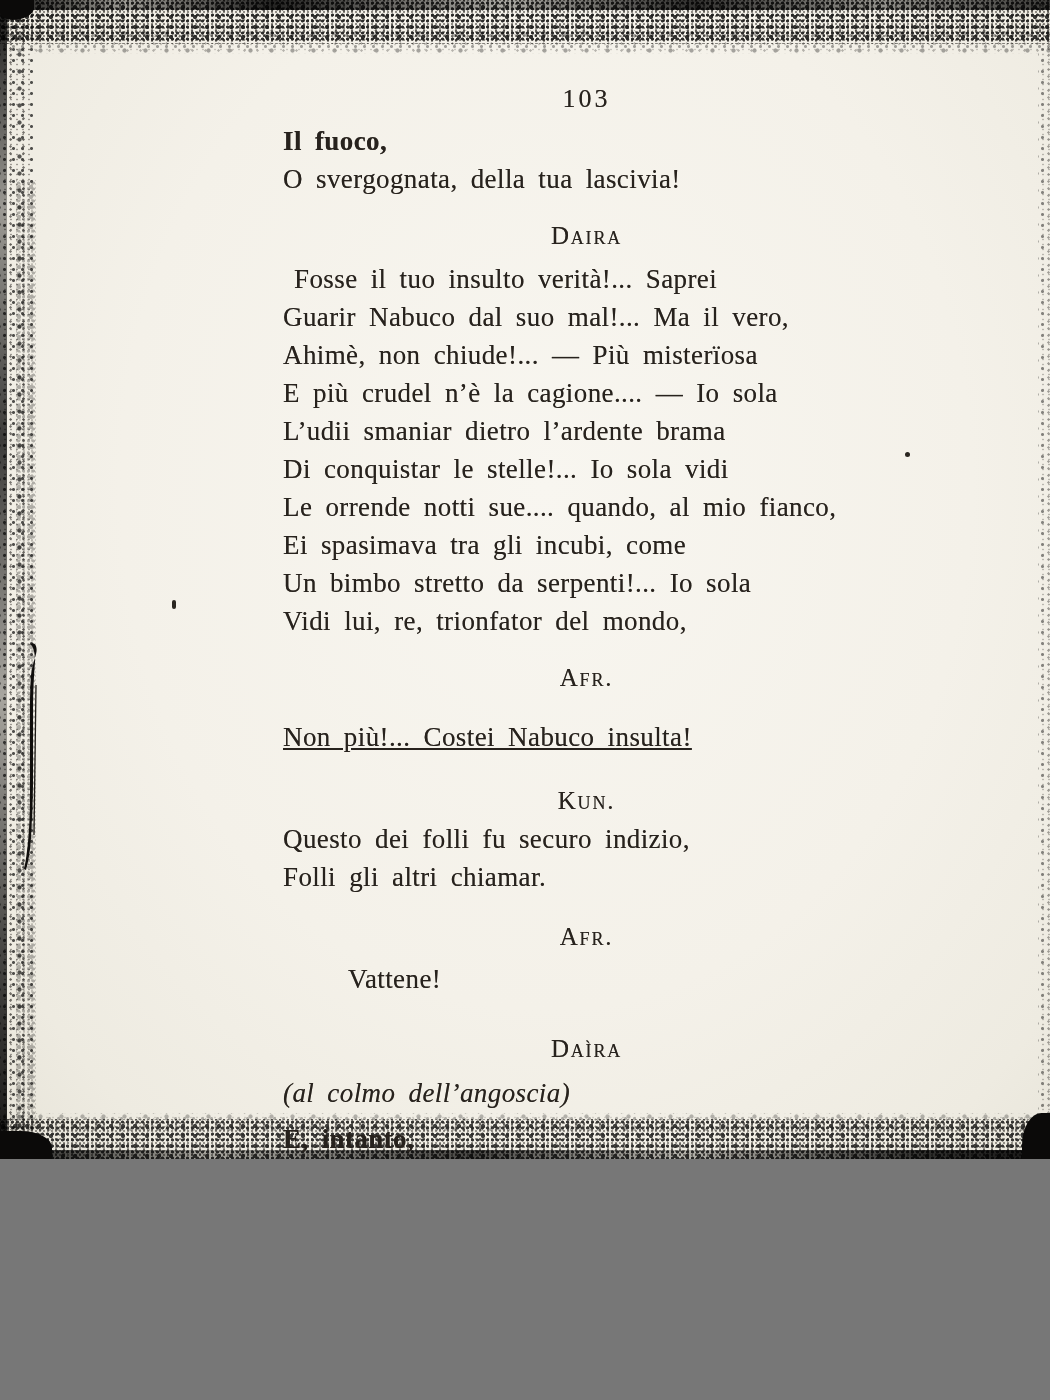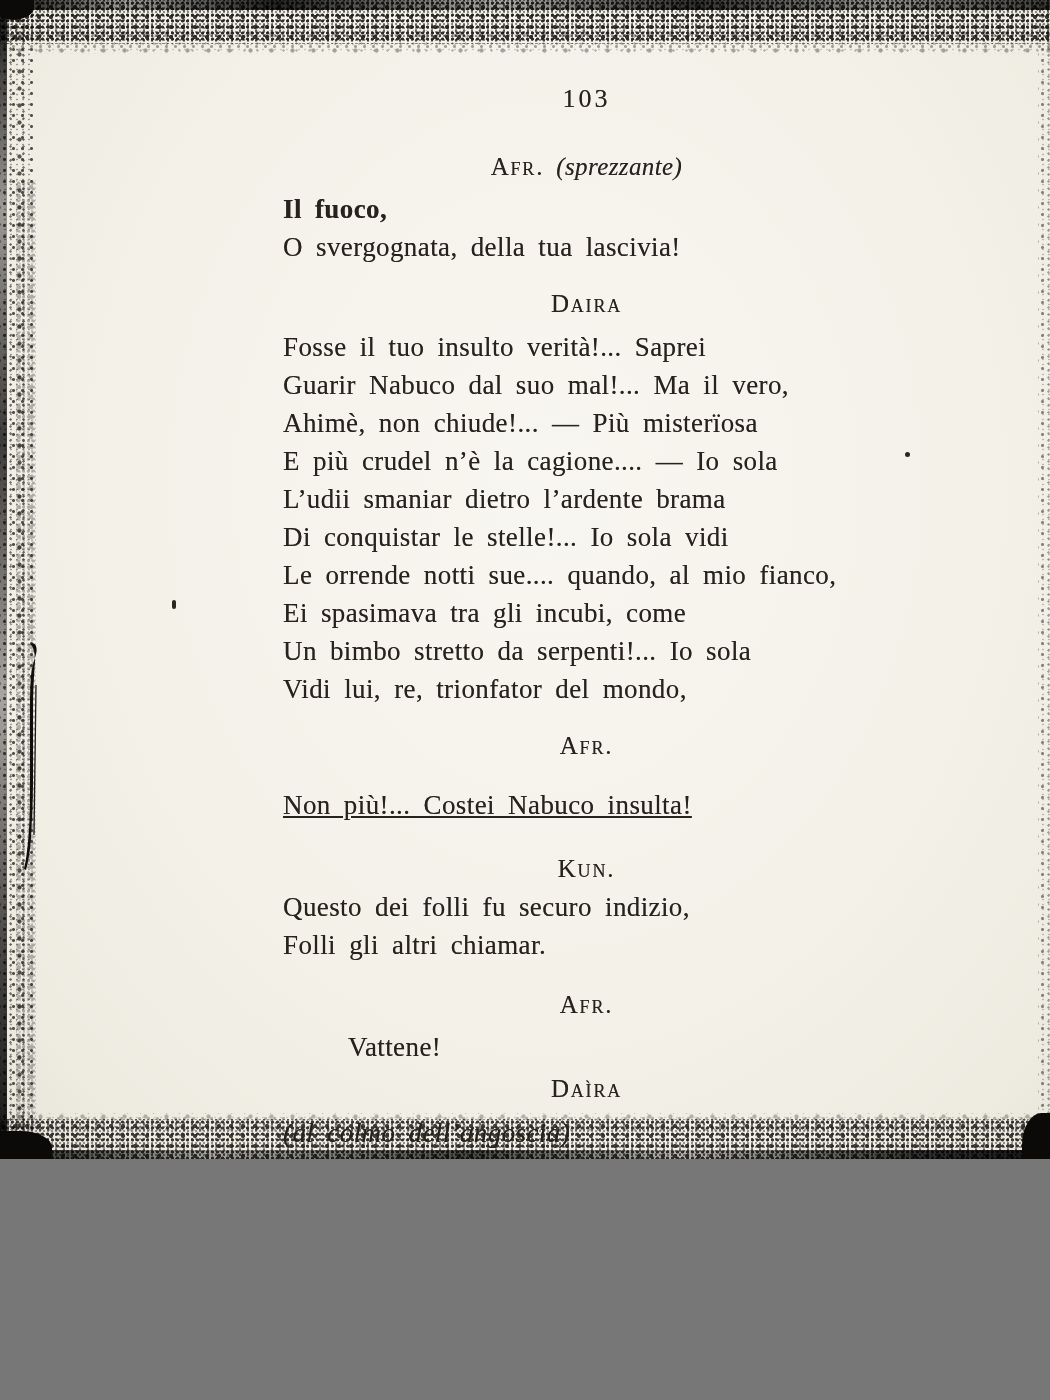--- a/index.html
+++ b/index.html
@@ -119,45 +119,43 @@
 
   <div class="speck" style="left:905px; top:452px; width:5px; height:5px;"></div>
   <div class="speck" style="left:172px; top:600px; width:4px; height:9px; border-radius:2px;"></div>
   <div class="speck" style="left:1016px; top:1178px; width:6px; height:6px;"></div>
   <div class="speck" style="left:60px; top:1326px; width:4px; height:4px;"></div>
 
   <main class="content">
 
     <p class="page-number">103</p>
 
-    <p class="speaker-heading" style="margin-top:30px;">
-      <span class="sc">Afr.</span><span class="dir">(sprezzante)</span>
-    </p>
     <p class="line right" style="margin-top:4px; padding-right:60px;">Il fuoco,</p>
     <p class="line">O svergognata, della tua lascivia!</p>
 
     <p class="speaker-heading sc" style="margin-top:19px;">Daira</p>
-    <p class="line" style="margin-top:5px;">Fosse il tuo insulto verità!... Saprei</p>
+    <p class="line" style="margin-top:5px;margin-left:11px;">Fosse il tuo insulto verità!... Saprei</p>
     <p class="line">Guarir Nabuco dal suo mal!... Ma il vero,</p>
     <p class="line">Ahimè, non chiude!... — Più misterïosa</p>
     <p class="line">E più crudel n’è la cagione.... — Io sola</p>
     <p class="line">L’udii smaniar dietro l’ardente brama</p>
     <p class="line">Di conquistar le stelle!... Io sola vidi</p>
     <p class="line">Le orrende notti sue.... quando, al mio fianco,</p>
     <p class="line">Ei spasimava tra gli incubi, come</p>
     <p class="line">Un bimbo stretto da serpenti!... Io sola</p>
     <p class="line">Vidi lui, re, trionfator del mondo,</p>
 
     <p class="speaker-heading sc" style="margin-top:19px;">Afr.</p>
     <p class="line" style="margin-top:21px;text-decoration:underline;">Non più!... Costei Nabuco insulta!</p>
 
     <p class="speaker-heading sc" style="margin-top:26px;">Kun.</p>
     <p class="line">Questo dei folli fu securo indizio,</p>
     <p class="line">Folli gli altri chiamar.</p>
 
     <p class="speaker-heading sc" style="margin-top:22px;">Afr.</p>
     <p class="line center" style="margin-top:4px; position:relative; left:65px;">Vattene!</p>
 
-    <p class="speaker-heading sc" style="margin-top:4px;font-family:Liberation Serif, serif;">Daìra</p>
+    <p class="speaker-heading sc" style="margin-top:32px;font-family:Liberation Serif, serif;">Daìra</p>
     <p class="line center" style="margin-top:6px; font-style:italic;">(al colmo dell’angoscia)</p>
+    <p class="line right" style="margin-top:8px; padding-right:10px;">E, intanto,</p>
 
   </main>
 </div>
 
 </body></html>

